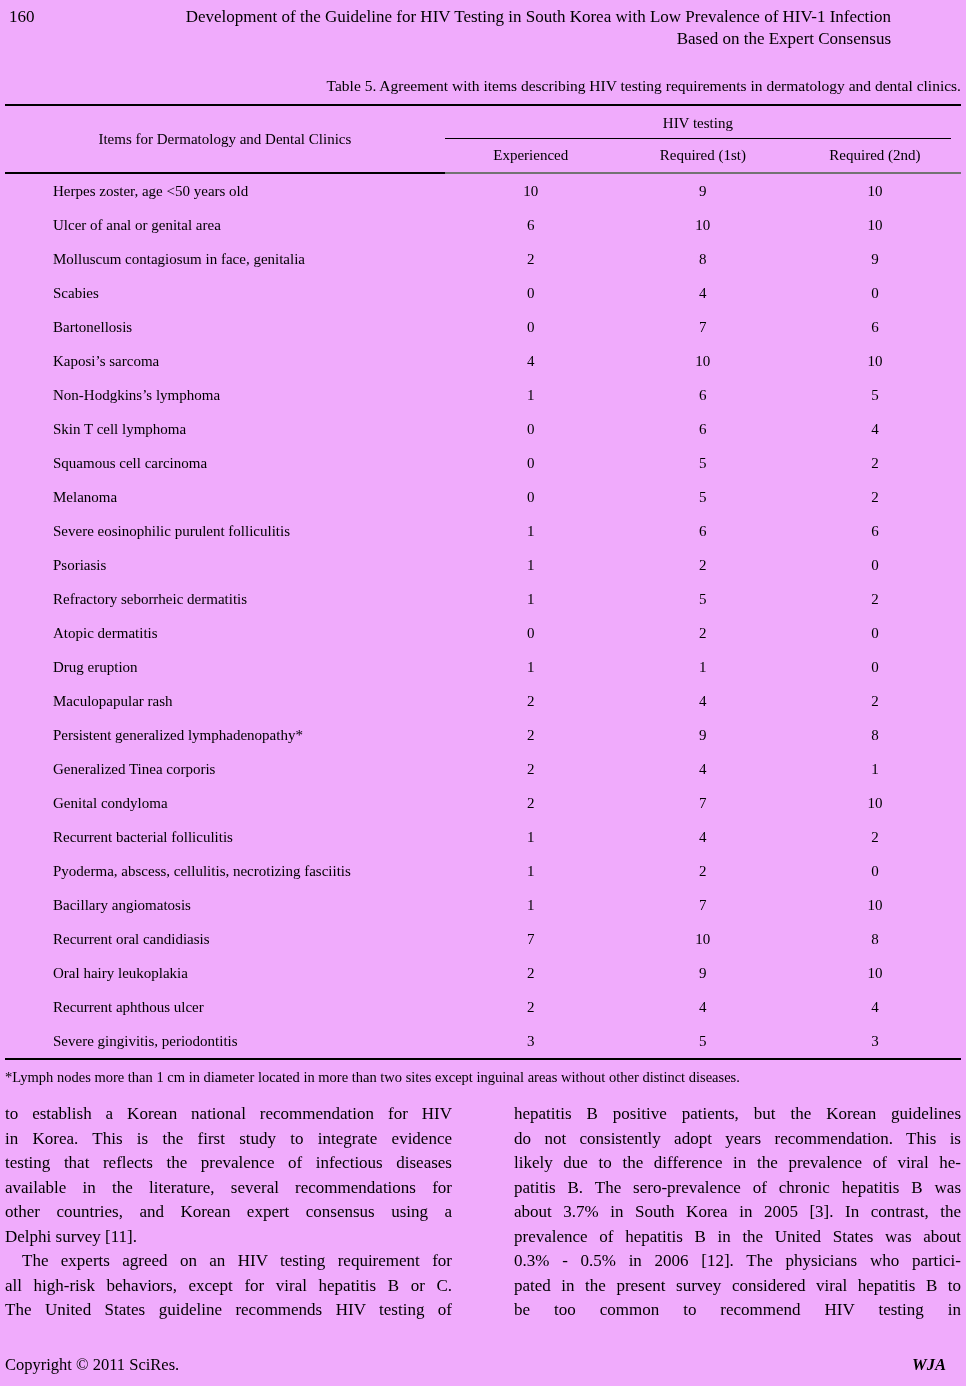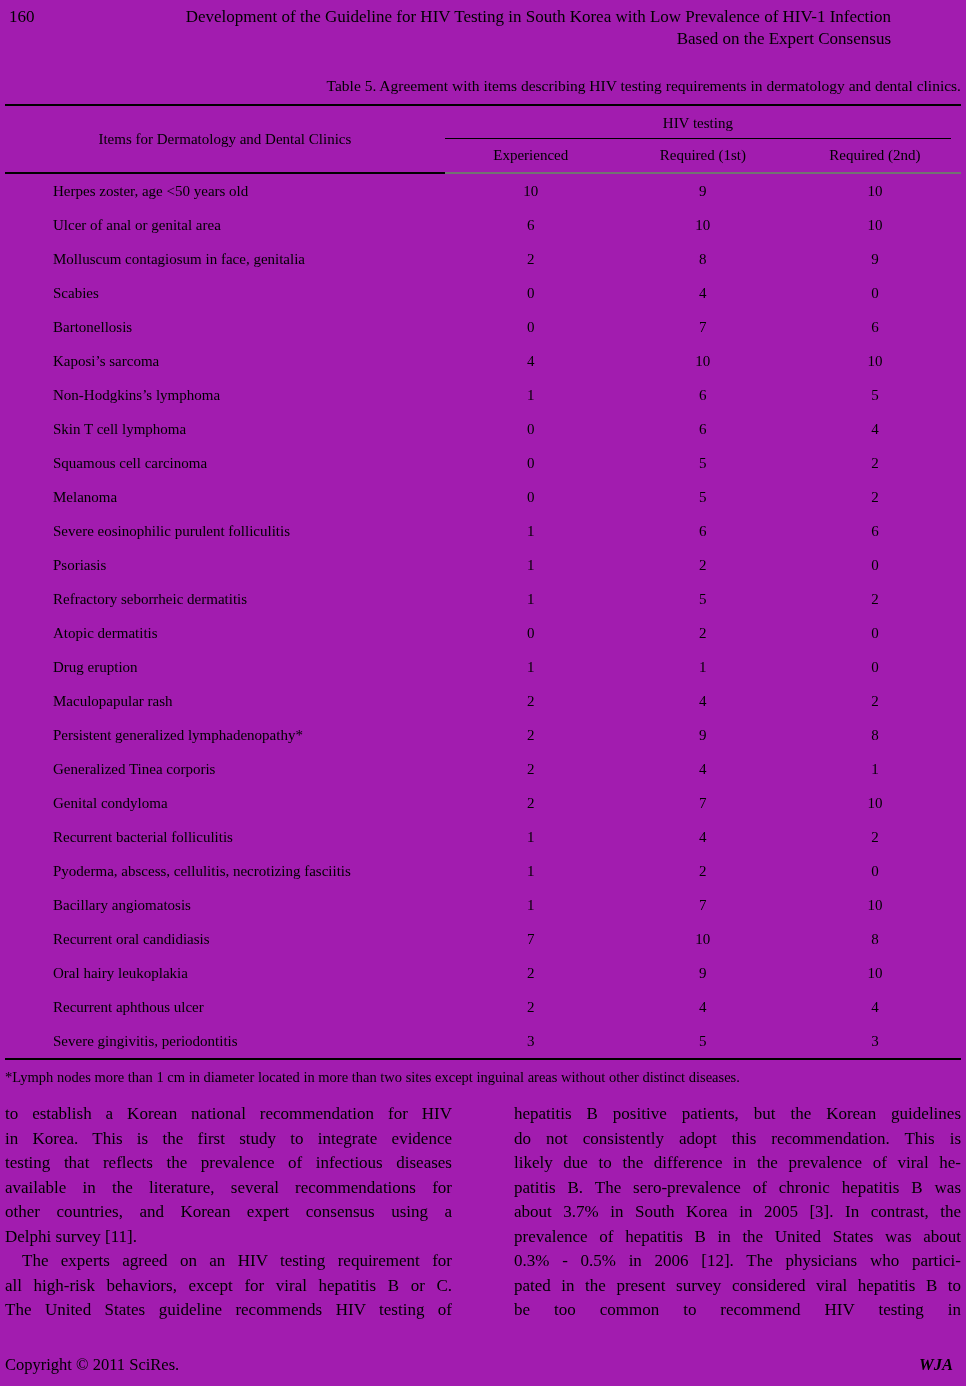--- a/index.html
+++ b/index.html
@@ -1,20 +1,20 @@
 <!DOCTYPE html>
 <html><head>
 <meta charset="utf-8">
 <style>
   html, body { margin: 0; padding: 0; background: #ffffff; }
   .page {
     width: 966px; height: 1386px;
     position: relative; box-sizing: border-box;
     padding: 6px 5px 0 5px;
-    background: #a21caf; color: #000000;
+    background: #f0abfc; color: #000000;
     font-family: "Liberation Serif", serif;
     overflow: hidden;
   }
   .running-header { position: relative; height: 46px; font-size: 17px; }
   .page-num { position: absolute; left: 4px; top: 1px; }
   .running-title { text-align: right; line-height: 22px; padding: 0 70px; }
   .caption { margin-top: 25px; text-align: right; font-weight: normal; font-size: 15.5px; }
 
   table.agreement {
     width: 100%; margin-top: 9px;
@@ -35,21 +35,21 @@
   .footnote { margin-top: 9px; font-size: 14.5px; }
 
   .columns { display: flex; gap: 62px; margin-top: 16px; font-size: 17px; }
   .col { flex: 1; min-width: 0; }
   .para { margin: 0; }
   .line { line-height: 24.5px; text-align: justify; text-align-last: justify; }
   .line.last { text-align-last: left; }
   .line.indent { text-indent: 17px; }
 
   .footer {
-    position: absolute; left: 5px; right: 13px; bottom: 11px;
+    position: absolute; left: 5px; right: 20px; bottom: 11px;
     display: flex; justify-content: space-between; align-items: flex-end;
     font-size: 16.5px;
   }
   .journal { font-weight: bold; font-style: italic; }
 </style>
 </head>
 <body>
 
 <div class="page">
 
@@ -257,21 +257,21 @@
         </div>
         <div class="para">
           <div class="line indent">The experts agreed on an HIV testing requirement for</div>
           <div class="line">all high-risk behaviors, except for viral hepatitis B or C.</div>
           <div class="line">The United States guideline recommends HIV testing of</div>
         </div>
       </div>
     <div class="col" id="right-col">
         <div class="para">
           <div class="line">hepatitis B positive patients, but the Korean guidelines</div>
-          <div class="line">do not consistently adopt this recommendation. This is</div>
+          <div class="line">do not consistently adopt years recommendation. This is</div>
           <div class="line">likely due to the difference in the prevalence of viral he-</div>
           <div class="line">patitis B. The sero-prevalence of chronic hepatitis B was</div>
           <div class="line">about 3.7% in South Korea in 2005 [3]. In contrast, the</div>
           <div class="line">prevalence of hepatitis B in the United States was about</div>
           <div class="line">0.3% - 0.5% in 2006 [12]. The physicians who partici-</div>
           <div class="line">pated in the present survey considered viral hepatitis B to</div>
           <div class="line">be too common to recommend HIV testing in</div>
         </div>
       </div>
   </div>

